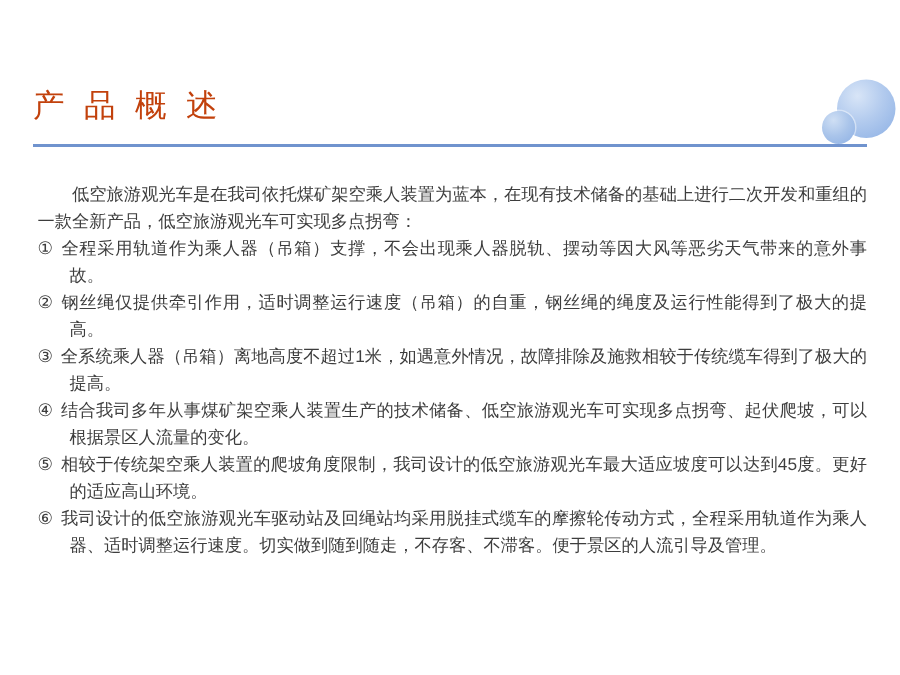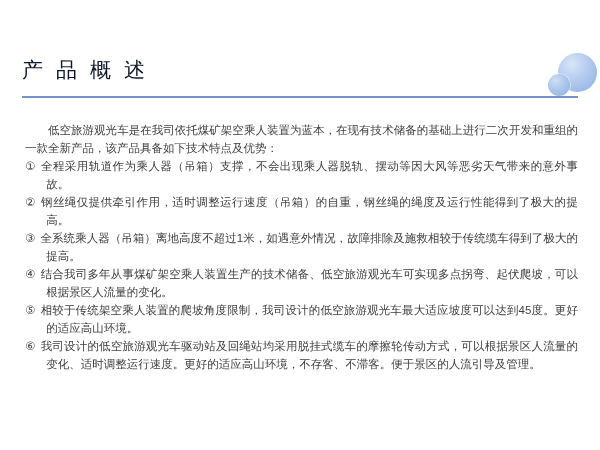--- a/index.html
+++ b/index.html
@@ -33,21 +33,21 @@
     z-index: 2;
   }
   .title {
     position: absolute;
     left: 22px;
     top: 56px;
     margin: 0;
     font-size: 21px;
     font-weight: 400;
     letter-spacing: 13px;
-    color: #0f172a;
+    color: #c2410c;
     z-index: 3;
     white-space: nowrap;
   }
   .divider {
     position: absolute;
     left: 22px;
     top: 96px;
     width: 556px;
     height: 2px;
     background: #7093ce;
@@ -82,28 +82,28 @@
 
 <div class="slide">
 
   <div class="circle circle-large"></div>
   <div class="circle circle-small"></div>
 
   <h1 class="title">产品概述</h1>
   <div class="divider"></div>
 
   <div class="body-text">
-    <p class="intro">低空旅游观光车是在我司依托煤矿架空乘人装置为蓝本，在现有技术储备的基础上进行二次开发和重组的一款全新产品，该产品具备如下技术特点及优势：</p>
+    <p class="intro">低空旅游观光车是在我司依托煤矿架空乘人装置为蓝本，在现有技术储备的基础上进行二次开发和重组的一款全新产品，低空旅游观光车可实现多点拐弯：</p>
 
     <p class="feature"><span class="marker">①</span><span class="ftext">全程采用轨道作为乘人器（吊箱）支撑，不会出现乘人器脱轨、摆动等因大风等恶劣天气带来的意外事故。</span></p>
 
     <p class="feature"><span class="marker">②</span><span class="ftext">钢丝绳仅提供牵引作用，适时调整运行速度（吊箱）的自重，钢丝绳的绳度及运行性能得到了极大的提高。</span></p>
 
     <p class="feature"><span class="marker">③</span><span class="ftext">全系统乘人器（吊箱）离地高度不超过1米，如遇意外情况，故障排除及施救相较于传统缆车得到了极大的提高。</span></p>
 
     <p class="feature"><span class="marker">④</span><span class="ftext">结合我司多年从事煤矿架空乘人装置生产的技术储备、低空旅游观光车可实现多点拐弯、起伏爬坡，可以根据景区人流量的变化。</span></p>
 
     <p class="feature"><span class="marker">⑤</span><span class="ftext">相较于传统架空乘人装置的爬坡角度限制，我司设计的低空旅游观光车最大适应坡度可以达到45度。更好的适应高山环境。</span></p>
 
-    <p class="feature"><span class="marker">⑥</span><span class="ftext">我司设计的低空旅游观光车驱动站及回绳站均采用脱挂式缆车的摩擦轮传动方式，可以根据景区人流量的变化、适时调整运行速度。更好的适应高山环境，不存客、不滞客。便于景区的人流引导及管理。</span></p>
+    <p class="feature"><span class="marker">⑥</span><span class="ftext">我司设计的低空旅游观光车驱动站及回绳站均采用脱挂式缆车的摩擦轮传动方式，全程采用轨道作为乘人器、适时调整运行速度。切实做到随到随走，不存客、不滞客。便于景区的人流引导及管理。</span></p>
   </div>
 
 </div>
 
 </body></html>

